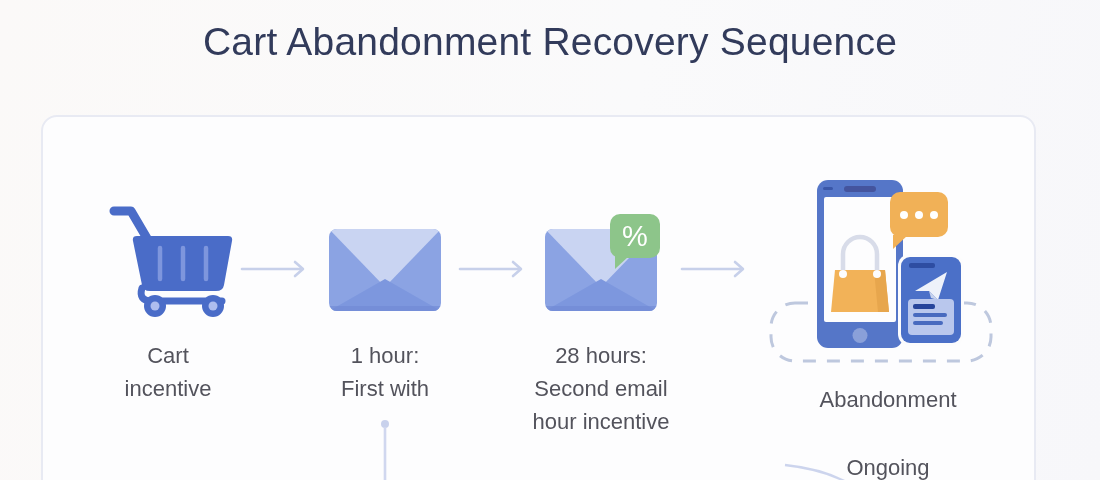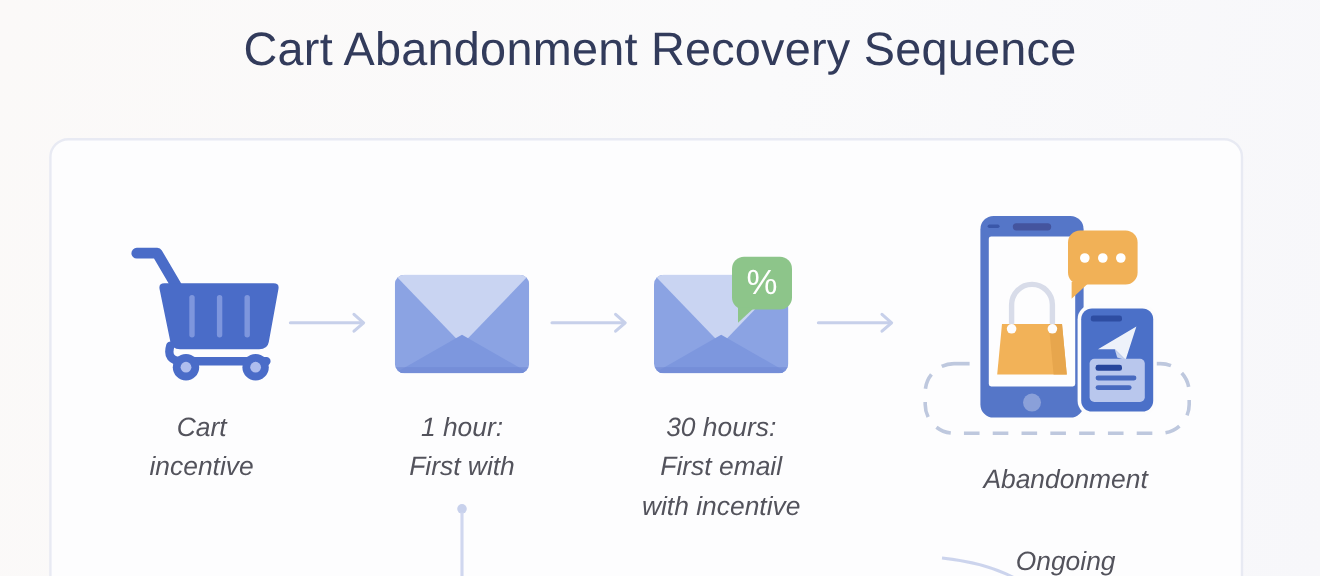--- a/index.html
+++ b/index.html
@@ -13,21 +13,21 @@
     text-align:center; font-size:39px; font-weight:500;
     color:#323b5b; letter-spacing:0.2px;
   }
   .card {
     position:absolute; left:41px; top:115px; width:991px; height:430px;
     background:#fdfdfe; border:2px solid #e8eaf3; border-radius:16px;
   }
   .abs { position:absolute; }
   .lbl {
     position:absolute; text-align:center; font-size:22px; line-height:33px;
-    color:#53535c; font-weight:400;font-style:italic;
+    color:#53535c; font-weight:400;
   }
   
   .badge {
     position:absolute; left:567px; top:97px; width:50px; height:44px;
     background:#8dc58a; border-radius:10px; display:flex; align-items:center;
     justify-content:center; color:#ffffff; font-size:29px; font-weight:500;
   }
   .badge::after {
     content:""; position:absolute; left:5px; bottom:-11px; width:0; height:0;
     border-top:13px solid #8dc58a; border-right:14px solid transparent;
@@ -127,23 +127,23 @@
         <rect width="112" height="82" fill="#8ba3e3"></rect>
         <polygon points="0,0 112,0 56,58" fill="#c9d4f2"></polygon>
         <polygon points="0,82 56,50 112,82" fill="#7d97de"></polygon>
         <rect y="77" width="112" height="5" fill="#7089d4" opacity="0.6"></rect>
       </g>
     </svg>
     <div class="badge">
       <span>%</span>
     </div>
     <div class="lbl" style="left:458px; top:222px; width:200px;">
-      <div>30 hours:</div>
-      <div>First email</div>
-      <div>with incentive</div>
+      <div>28 hours:</div>
+      <div>Second email</div>
+      <div>hour incentive</div>
     </div>
 
     <svg class="abs" style="left:637px; top:142px;" width="74" height="20" viewBox="0 0 74 20">
       <line x1="2" y1="10" x2="62" y2="10" stroke="#c7d0ea" stroke-width="2.6" stroke-linecap="round"></line>
       <path d="M55,3 L63,10 L55,17" fill="none" stroke="#c7d0ea" stroke-width="2.6" stroke-linecap="round" stroke-linejoin="round"></path>
     </svg>
 
     <svg class="abs dashed-zone" width="224" height="62" viewBox="0 0 224 62">
       <rect x="2" y="2" width="220" height="58" rx="24" fill="none" stroke="#bec8de" stroke-width="3" stroke-dasharray="13 11"></rect>
     </svg>

